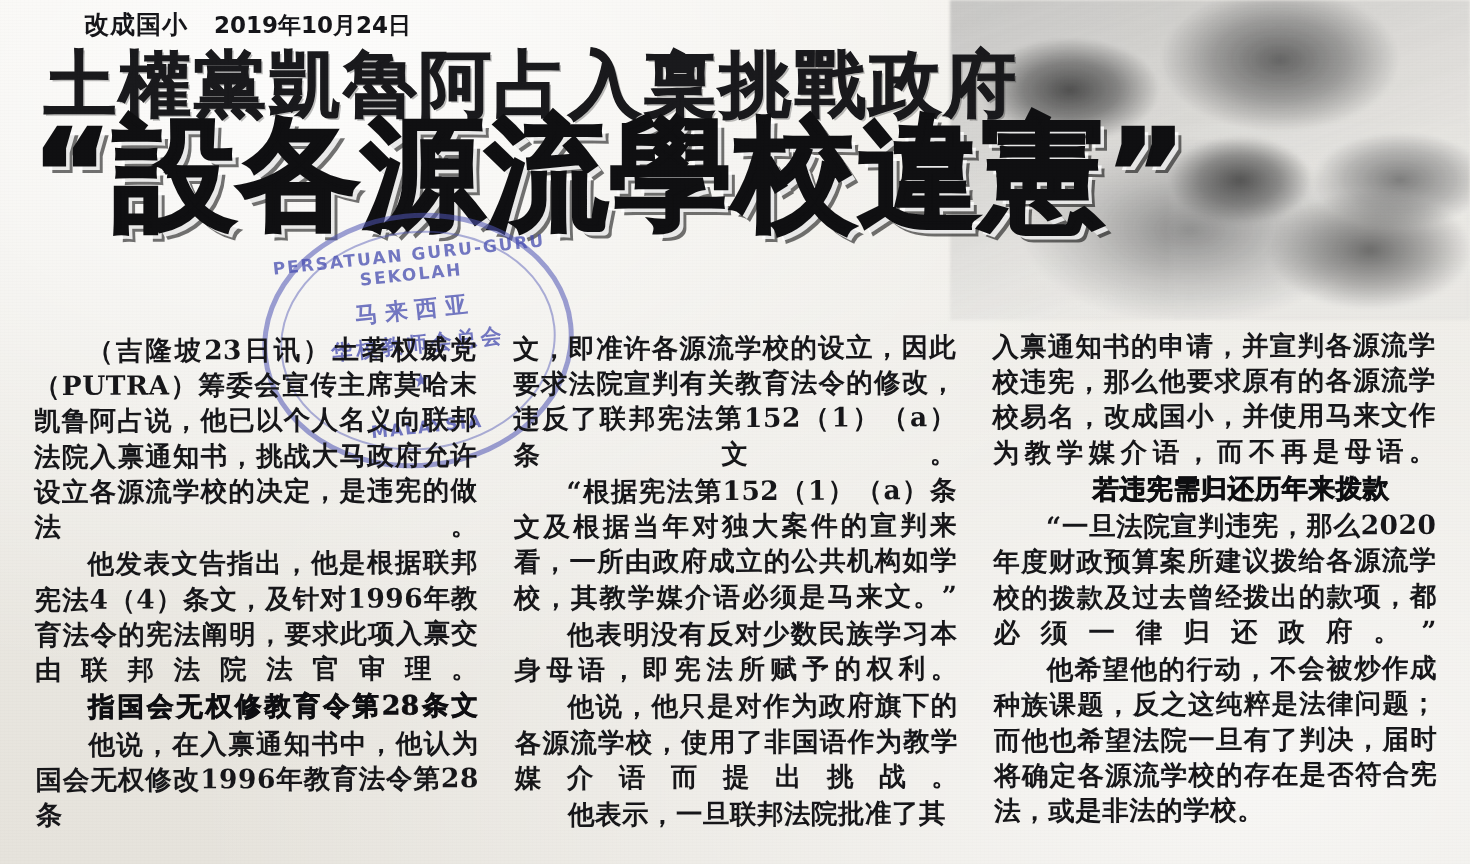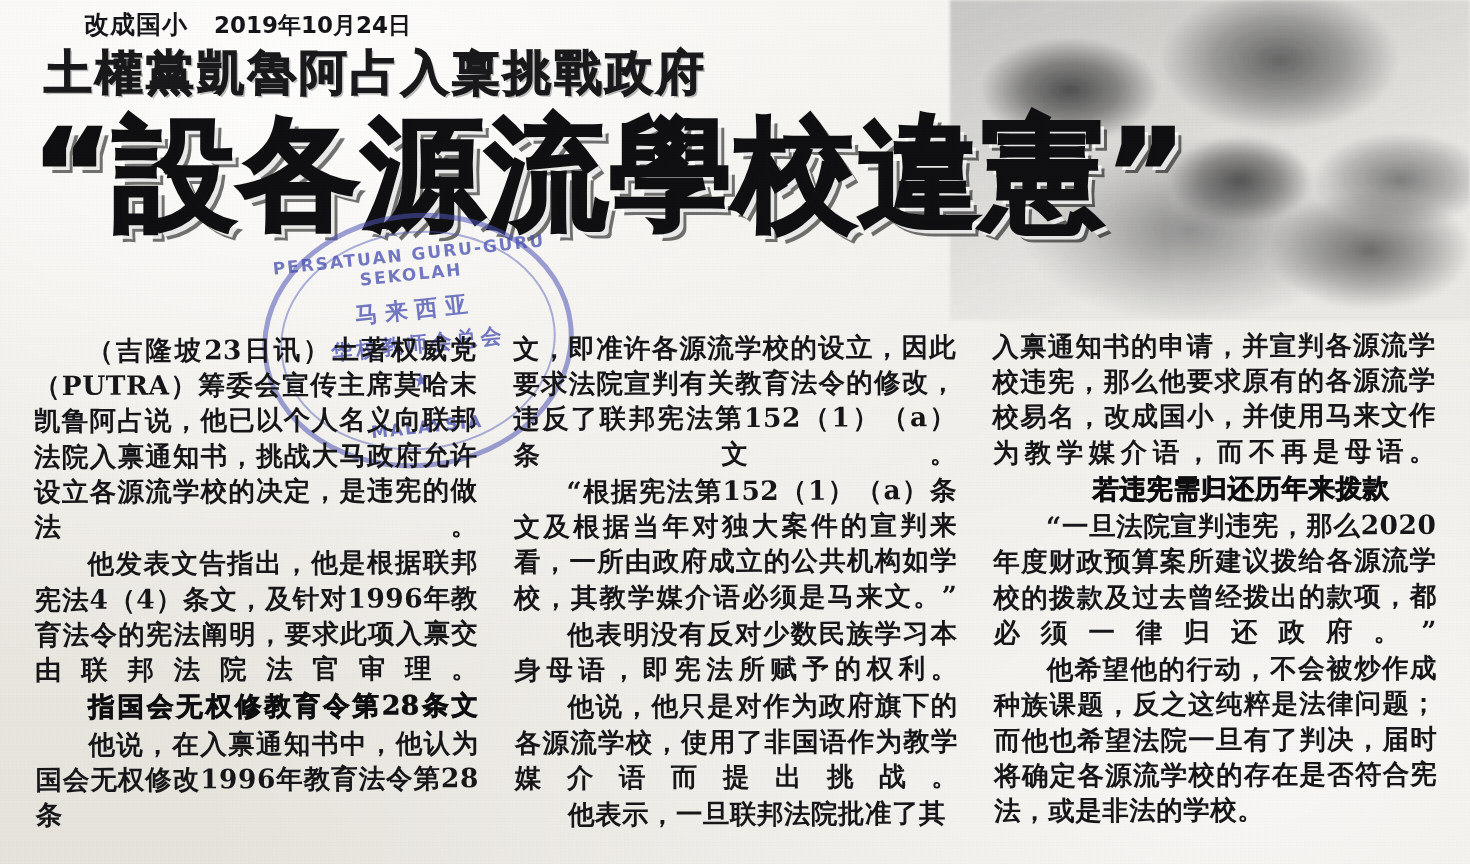--- a/index.html
+++ b/index.html
@@ -81,21 +81,21 @@
     font-size: 23px;
     font-weight: 600;
     letter-spacing: 0px;
   }
   
   .kicker {
     position: absolute;
     left: 44px;
     top: 48px;
     width: 1000px;
-    font-size: 48px;
+    font-size: 72px;
     line-height: 1.0;
     font-weight: 700;
     color: #1a1a1d;
     letter-spacing: 3px;
     -webkit-text-stroke: 1.2px #1a1a1d;
     text-shadow: 2px 2px 0 rgba(0,0,0,0.25);
     white-space: nowrap;
   }
   .headline {
     position: absolute;

